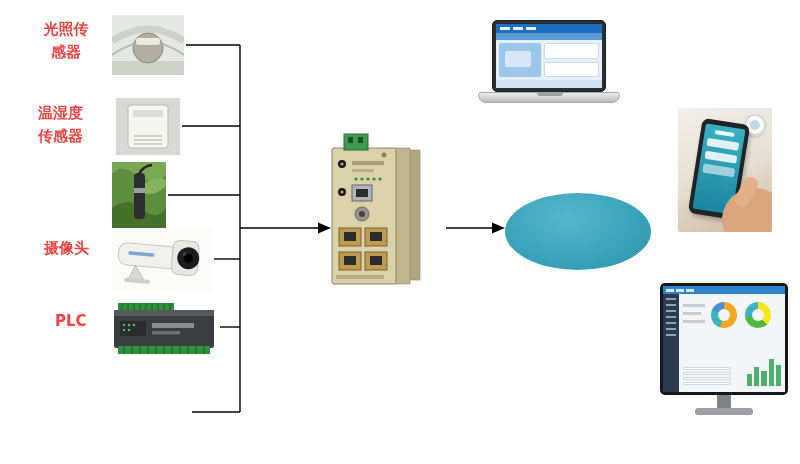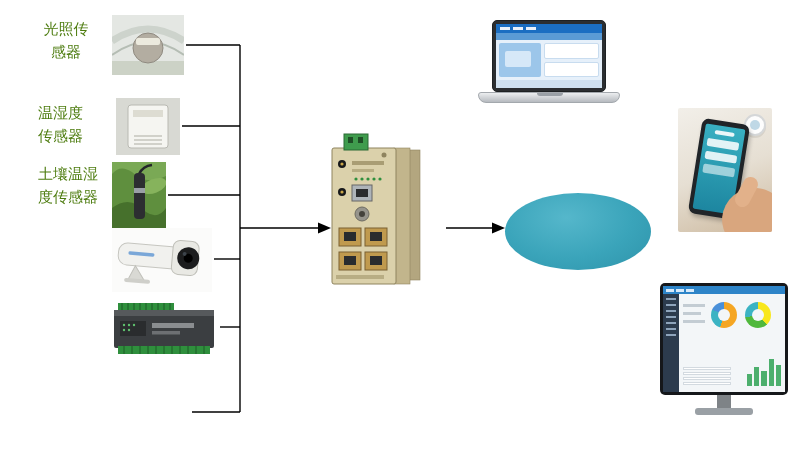--- a/index.html
+++ b/index.html
@@ -2,21 +2,21 @@
 <html style="--cloud: #3aa4ba; --screen-blue: #1b6ec2; --gateway-body: #dbd1ab; --gateway-terminal: #3f9c4d; --connector: #000000;"><head>
 <meta charset="utf-8">
 <style>
   * { margin:0; padding:0; box-sizing:border-box; }
   html,body { background:#ffffff; }
   body { font-family:"DejaVu Sans","Liberation Sans",sans-serif; }
   .canvas { position:relative; width:800px; height:464px; background:#fff; overflow:hidden; }
   .abs { position:absolute; }
 
   .label {
-    font-weight:normal; font-size:15px; line-height:1.55; color:#4d7c0f;
+    font-weight:bold; font-size:15px; line-height:1.55; color:#ef4444;
     white-space:pre-line;
   }
   .t-center { text-align:center; }
 
   
   .cloud {
     left:505px; top:193px; width:146px; height:77px; border-radius:50%;
     background:radial-gradient(ellipse at 42% 32%, #55b7cb 0%, var(--cloud,#3aa4ba) 55%, #2e93aa 100%);
   }
 
@@ -107,22 +107,22 @@
     <g fill="#000" stroke="none">
       <polygon points="318,222.5 331,228 318,233.5"></polygon>
       <polygon points="492,222.5 505,228 492,233.5"></polygon>
     </g>
   </svg>
 
   <div class="abs label t-center" style="left:28px; top:18px; width:76px;">光照传
 感器</div>
   <div class="abs label" style="left:38px; top:102px; width:76px;">温湿度
 传感器</div>
-  <div class="abs label" style="left:38px; top:163px; width:80px;">土壤温湿
-度传感器</div>
+  <div class="abs label" style="left:44px; top:237px; width:76px;">摄像头</div>
+  <div class="abs label" style="left:55px; top:310px; width:76px;">PLC</div>
 
   <svg class="abs" style="left:112px; top:15px" width="72" height="60" viewBox="0 0 72 60">
     <rect width="72" height="60" fill="#e4e7e3"></rect>
     <path d="M0,26 Q36,2 72,26" stroke="#cdd3cc" fill="none" stroke-width="7"></path>
     <path d="M0,40 Q36,14 72,40" stroke="#b5bdb4" fill="none" stroke-width="2"></path>
     <rect y="46" width="72" height="14" fill="#ccd2c6"></rect>
     <circle cx="36" cy="33" r="15" fill="#b3ada1" stroke="#8f8a80"></circle>
     <rect x="24" y="23" width="24" height="7" rx="2" fill="#eceade"></rect>
   </svg>
 

